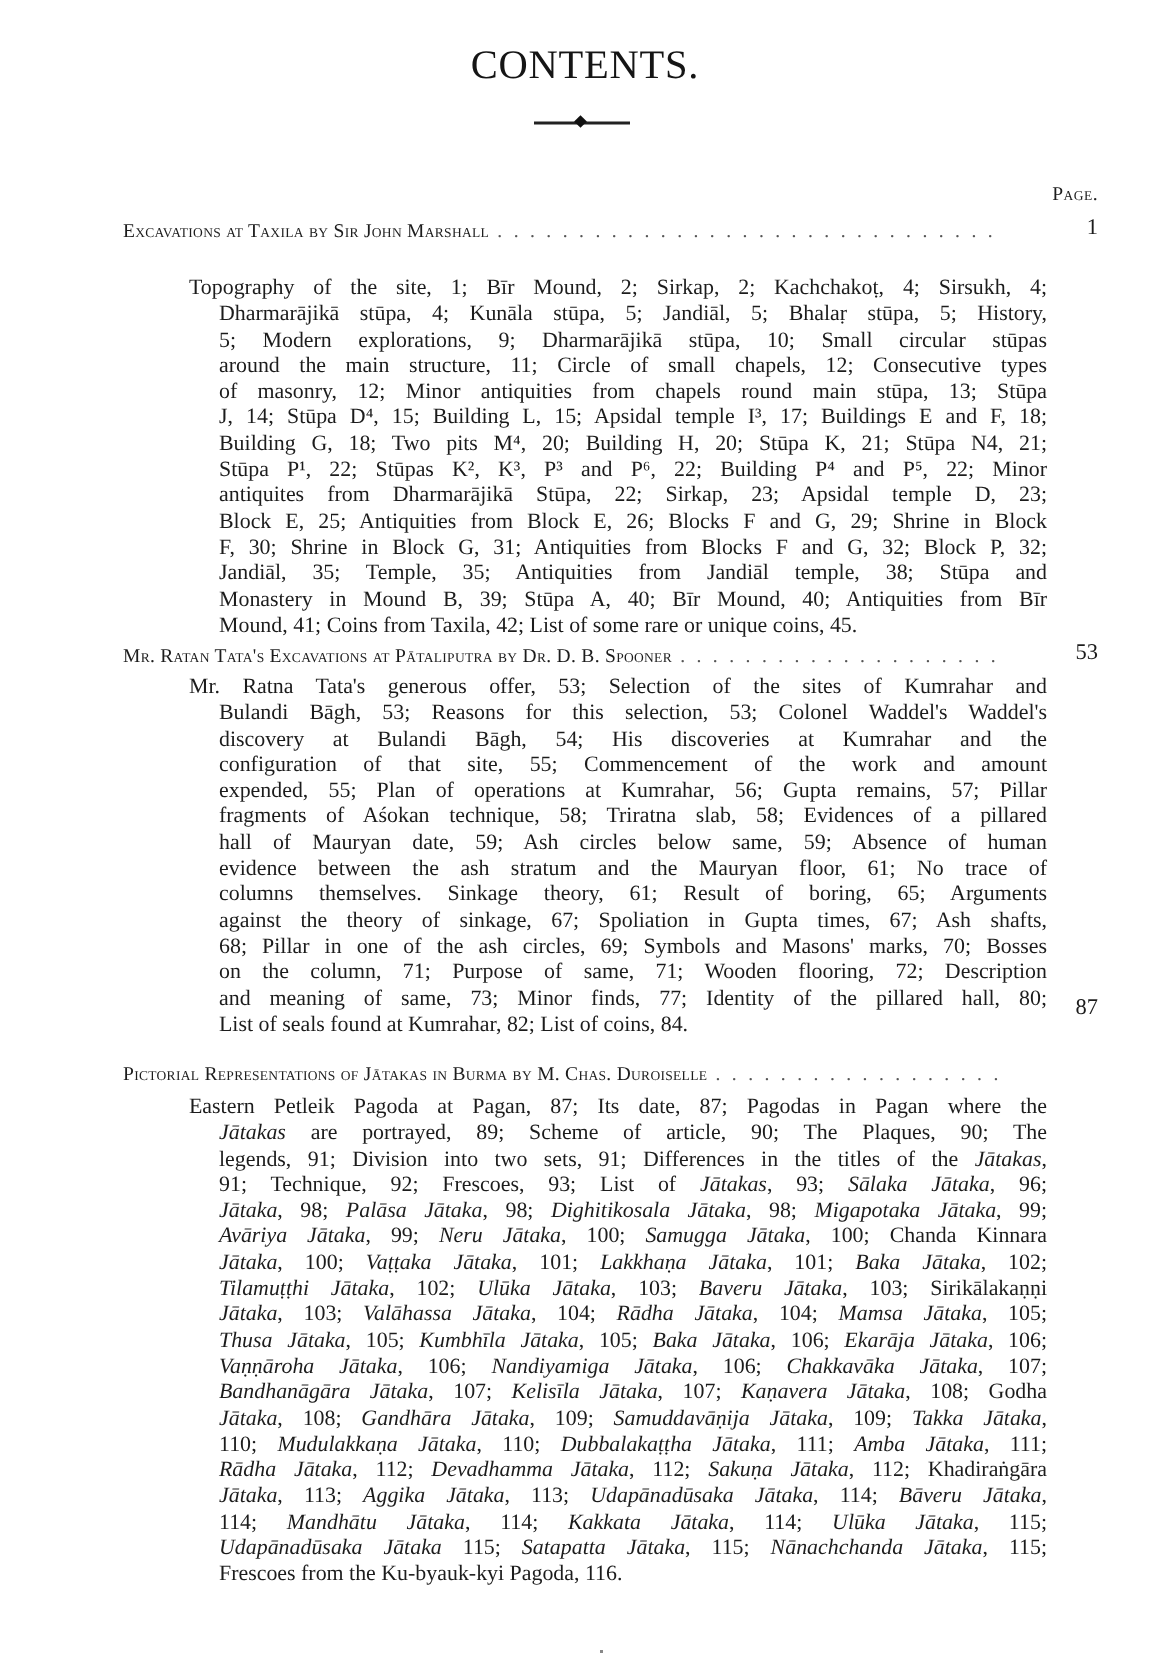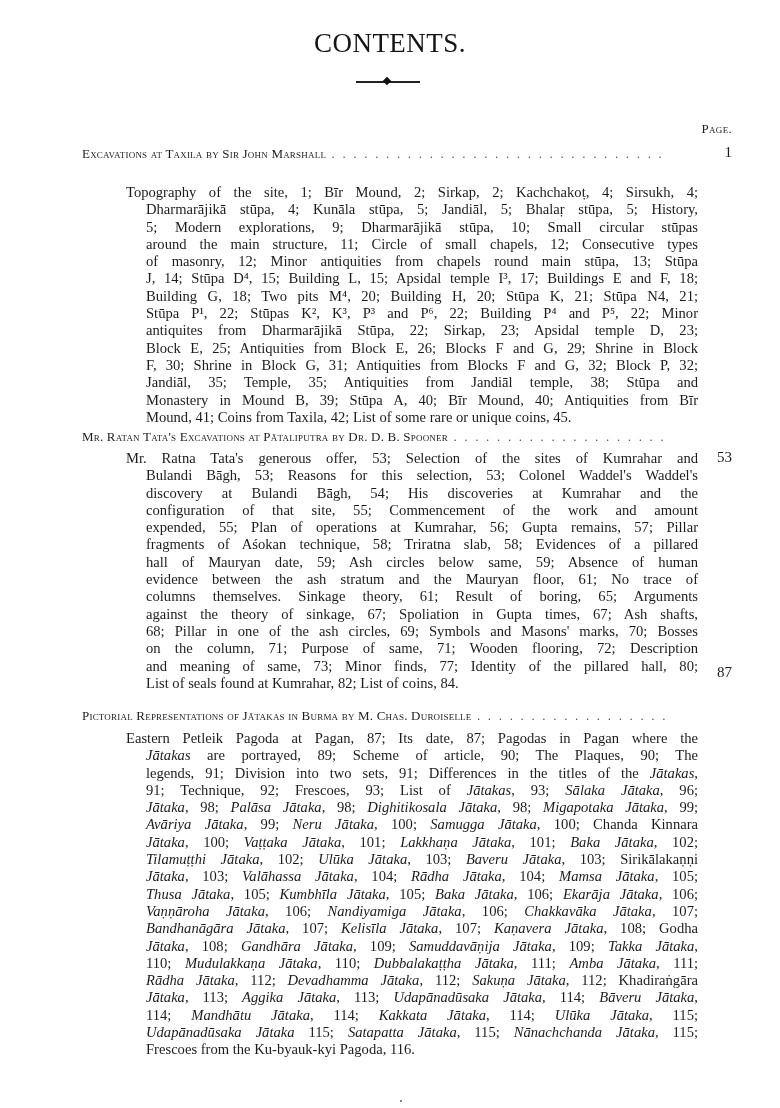--- a/index.html
+++ b/index.html
@@ -68,21 +68,21 @@
     <span class="ln indent">Block E, 25; Antiquities from Block E, 26; Blocks F and G, 29; Shrine in Block</span>
     <span class="ln indent">F, 30; Shrine in Block G, 31; Antiquities from Blocks F and G, 32; Block P, 32;</span>
     <span class="ln indent">Jandiāl, 35; Temple, 35; Antiquities from Jandiāl temple, 38; Stūpa and</span>
     <span class="ln indent">Monastery in Mound B, 39; Stūpa A, 40; Bīr Mound, 40; Antiquities from Bīr</span>
     <span class="ln indent last">Mound, 41; Coins from Taxila, 42; List of some rare or unique coins, 45.</span>
   </div>
 
 <div class="heading" style="top:429px;">
   <span>Mr. Ratan Tata's Excavations at Pātaliputra by Dr. D. B. Spooner</span><span class="dots"> . . . . . . . . . . . . . . . . . . . . . . . . . . . . . . . . . . . . . .</span>
 </div>
-<div class="pgnum" style="top:427px;margin-top:22px;">53</div>
+<div class="pgnum" style="top:427px;">53</div>
 <div class="body-text" style="top:450px;">
     <span class="ln first">Mr. Ratna Tata's generous offer, 53; Selection of the sites of Kumrahar and</span>
     <span class="ln indent">Bulandi Bāgh, 53; Reasons for this selection, 53; Colonel Waddel's Waddel's</span>
     <span class="ln indent">discovery at Bulandi Bāgh, 54; His discoveries at Kumrahar and the</span>
     <span class="ln indent">configuration of that site, 55; Commencement of the work and amount</span>
     <span class="ln indent">expended, 55; Plan of operations at Kumrahar, 56; Gupta remains, 57; Pillar</span>
     <span class="ln indent">fragments of Aśokan technique, 58; Triratna slab, 58; Evidences of a pillared</span>
     <span class="ln indent">hall of Mauryan date, 59; Ash circles below same, 59; Absence of human</span>
     <span class="ln indent">evidence between the ash stratum and the Mauryan floor, 61; No trace of</span>
     <span class="ln indent">columns themselves. Sinkage theory, 61; Result of boring, 65; Arguments</span>

